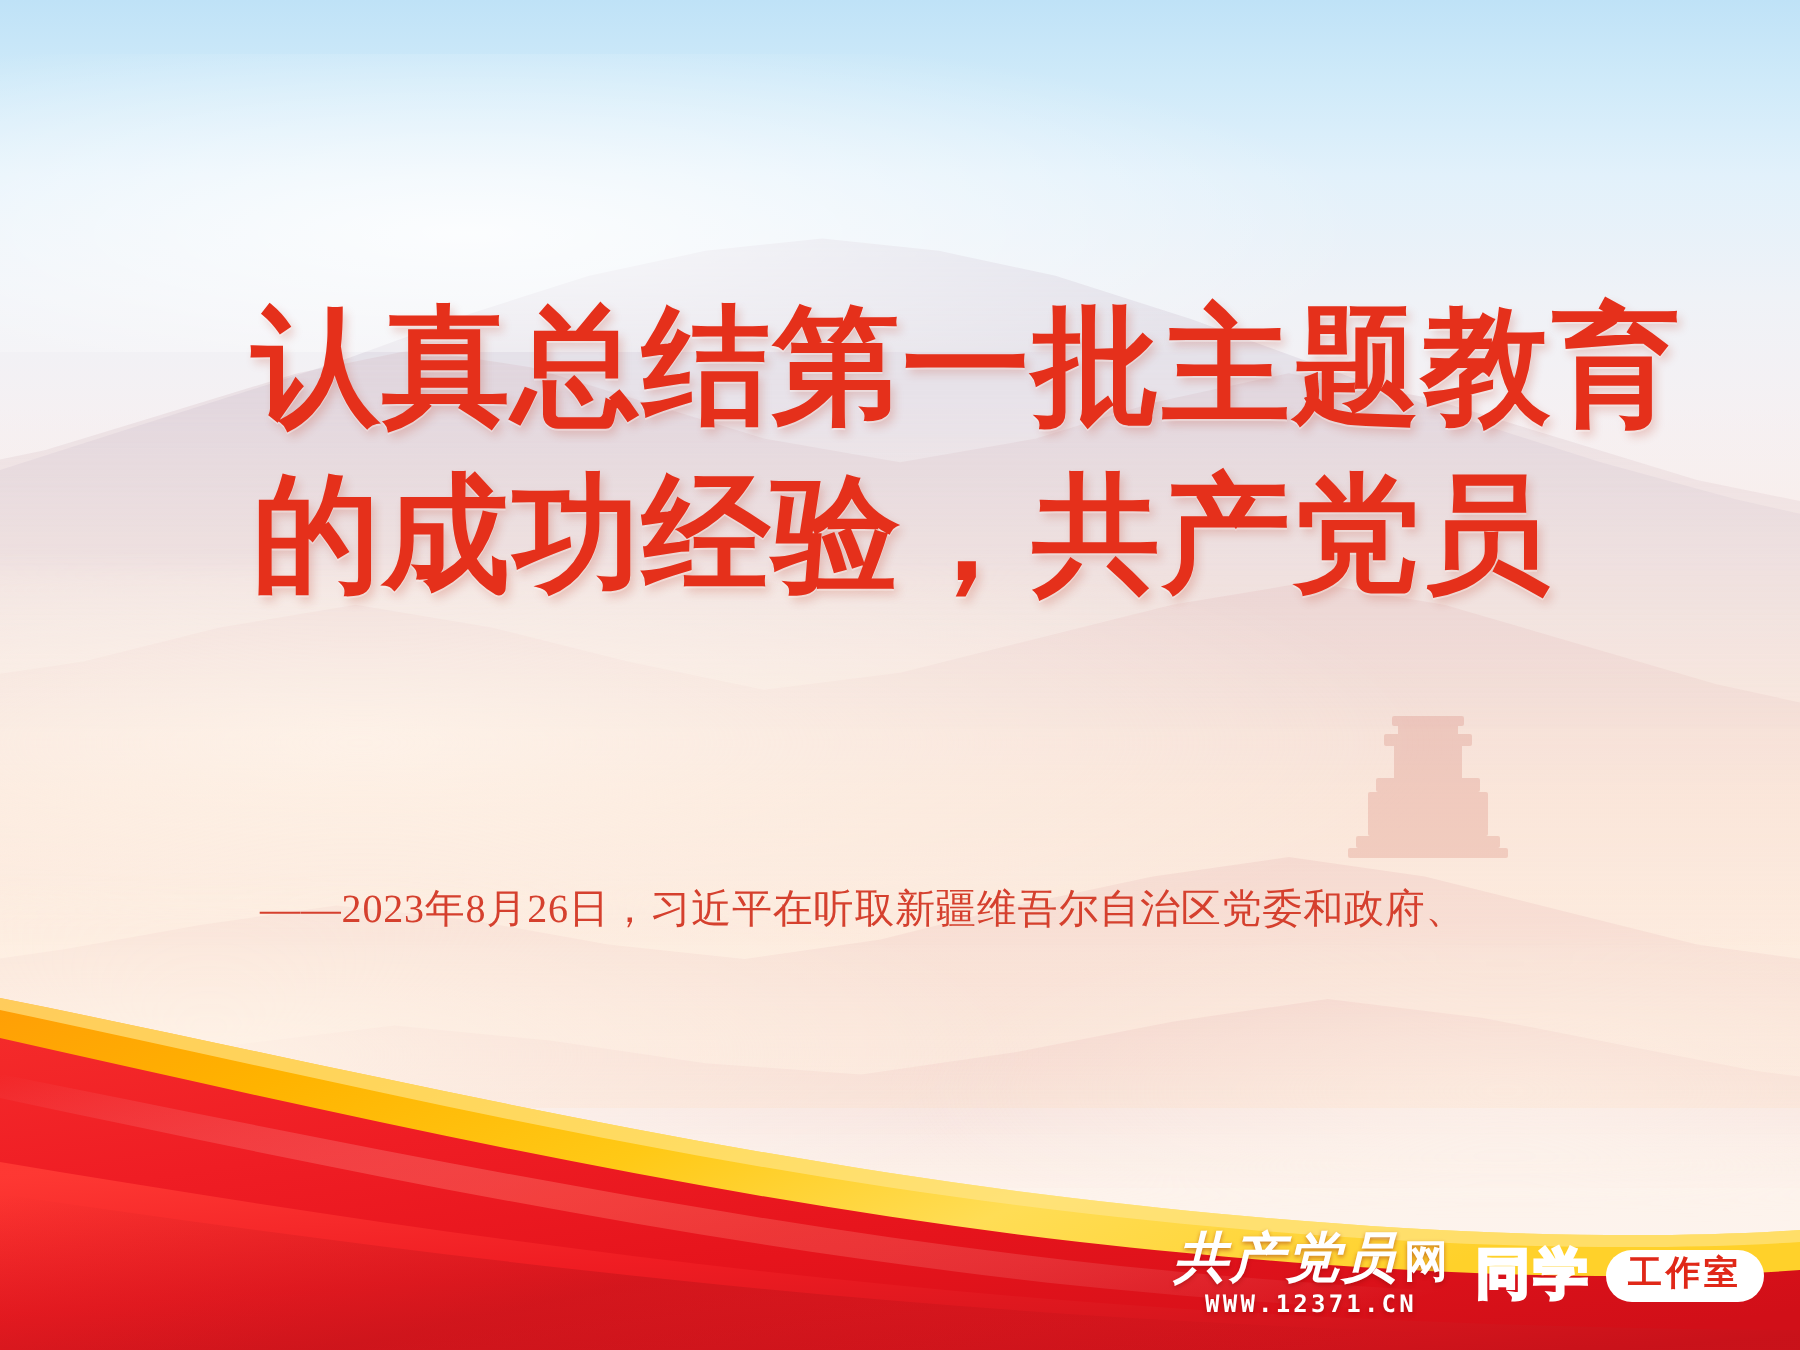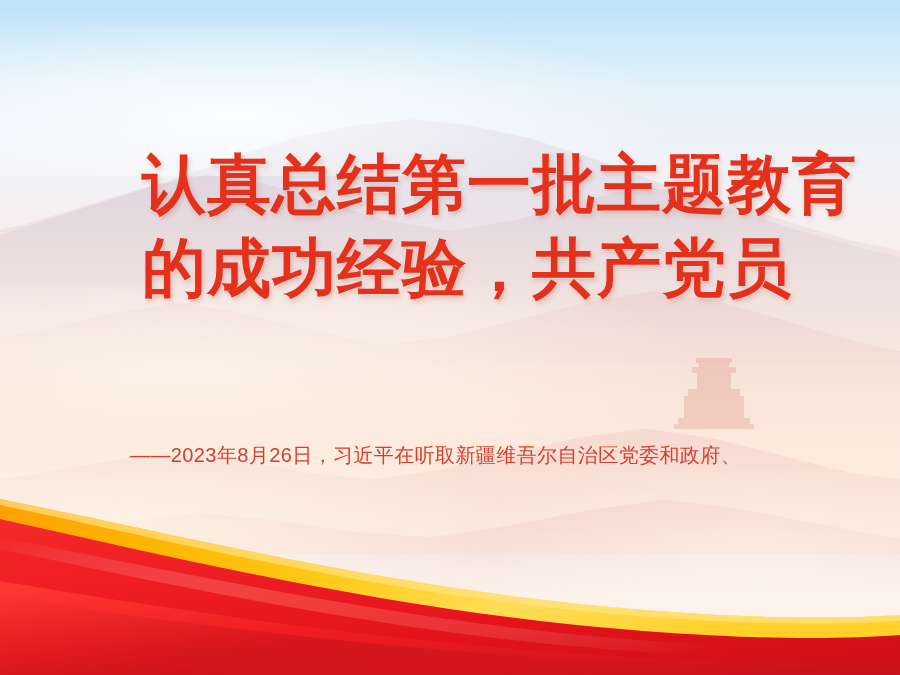--- a/index.html
+++ b/index.html
@@ -114,31 +114,30 @@
     font-family:"DejaVu Sans","Liberation Sans",sans-serif;
     font-weight:bold;
     font-size:64px;
     line-height:84px;
     letter-spacing:1px;
     color:#e5301b;
     white-space:nowrap;
     text-shadow:
       0 1px 0 rgba(255,255,255,.35),
       2px 3px 5px rgba(190,60,35,.22);
-    margin-left: 16px;
   }
 
   
   .subtitle{
     position:absolute;
     left:130px; top:436px;
     width:706px;
   }
   .sub-line{
-    font-family:Liberation Sans, sans-serif;
+    font-family:Liberation Serif, serif;
     font-size:20px;
     line-height:38px;
     color:#d5402e;
     letter-spacing:.4px;
     white-space:nowrap;
   }
 
   
   .ribbon-wrap{
     position:absolute; left:0; right:0; bottom:0;
@@ -308,14 +307,30 @@
       <path d="M0,96 C180,126 380,156 600,170 C720,177 820,180 900,180 L900,190 L0,190 Z" fill="url(#redGrad2)" opacity="0.92"></path>
 
       <path d="M0,52 C180,88 370,128 560,148 C710,163 820,166 900,162 L900,172 C810,176 690,173 540,158 C350,138 170,100 0,64 Z" fill="url(#foldShine)"></path>
 
       <path d="M0,112 C190,140 400,166 620,177 C740,183 830,185 900,185 L900,190 L0,190 Z" fill="url(#foldDark)"></path>
 
       <path d="M0,14 C160,46 330,88 520,112 C680,132 810,136 900,130 L900,136 C805,142 672,138 512,118 C322,94 152,52 0,20 Z" fill="#ffe58a" opacity="0.65"></path>
     </svg>
   </div>
 
+  <div class="logos">
+
+    <div class="logo-12371">
+      <div class="logo-12371-row">
+        <span class="logo-cally">共产党员</span>
+        <span class="logo-wang">网</span>
+      </div>
+      <div class="logo-url">WWW.12371.CN</div>
+    </div>
+
+    <div class="logo-studio">
+      <span class="logo-studio-name">同学</span>
+      <span class="logo-studio-pill">工作室</span>
+    </div>
+
+  </div>
 
 </div>
 
 </body></html>

